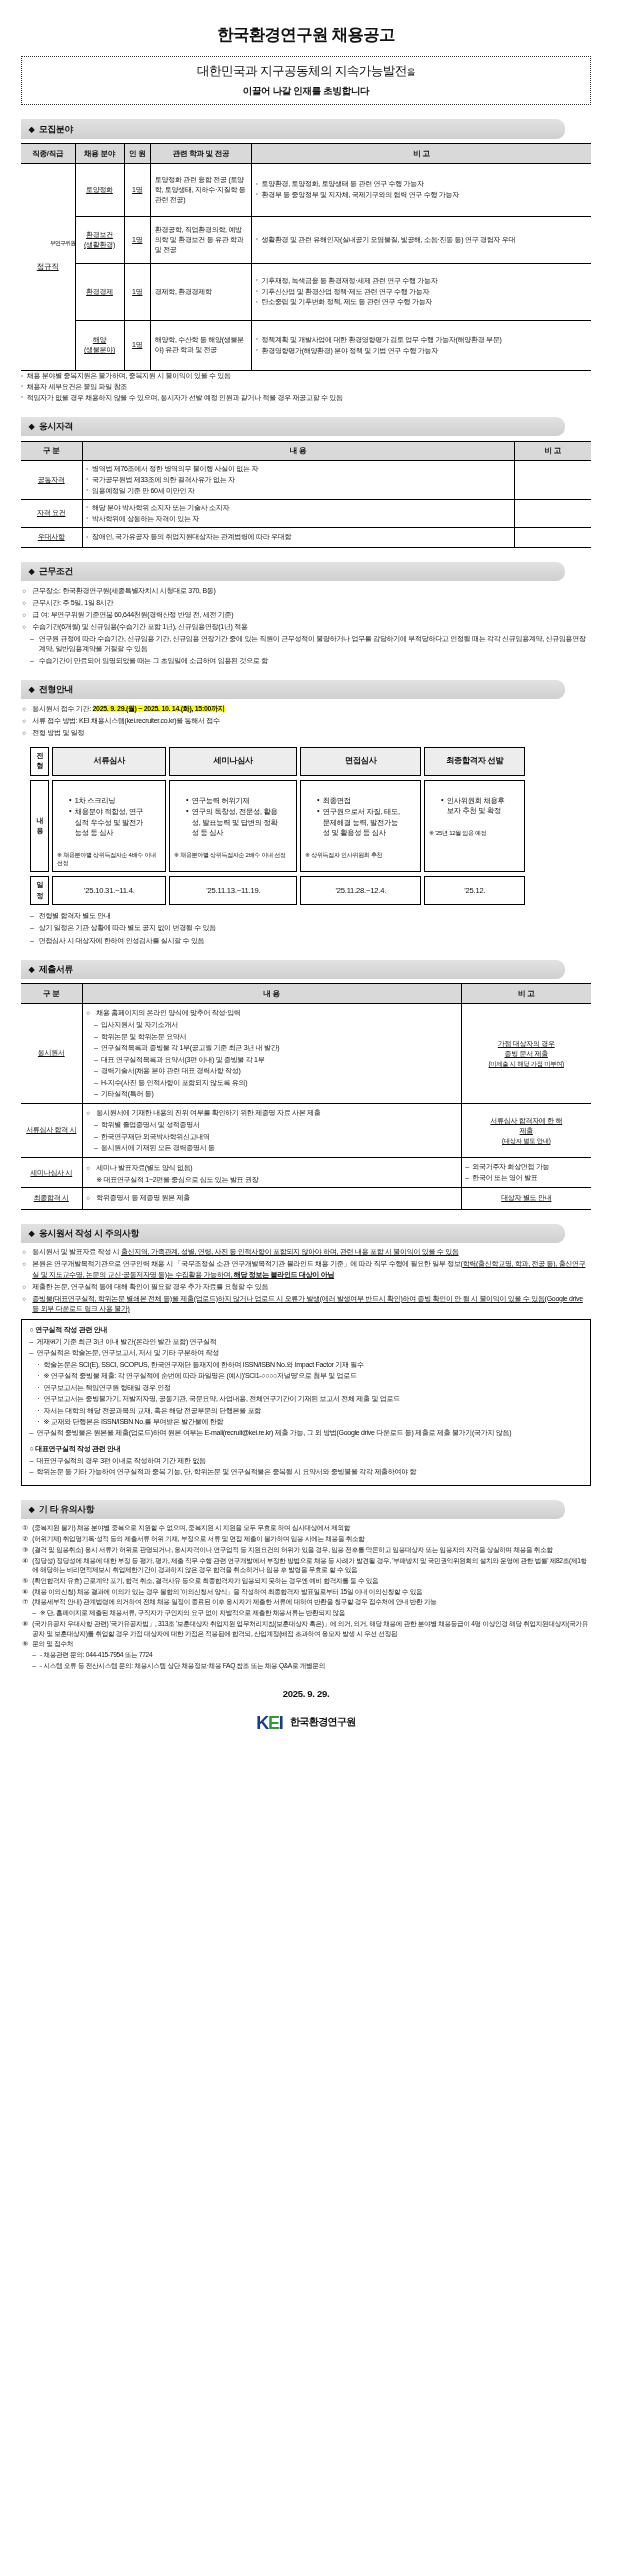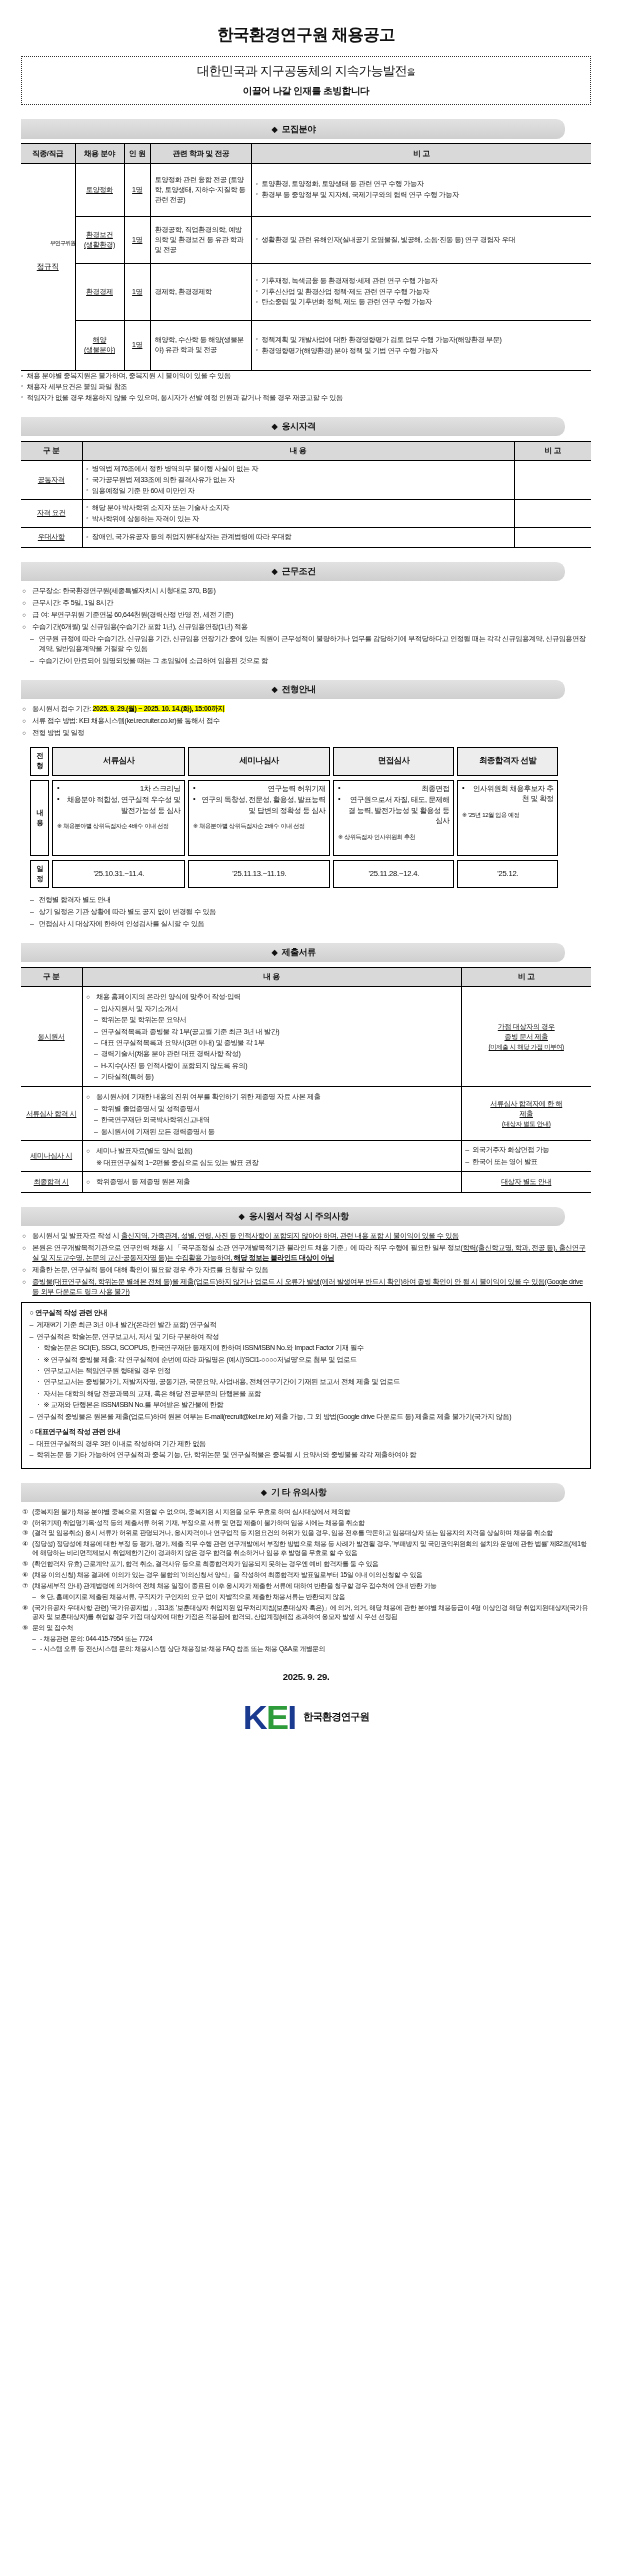--- a/index.html
+++ b/index.html
@@ -36,21 +36,20 @@
   
   .sec {
     background: linear-gradient(to bottom,#e2e2e2,#cfcfcf);
     border-radius: 0 8.8px 8.8px 0;
     padding: 3.2px 6.3px 3.2px 7.6px;
     font-size: 8.8px;
     font-weight: bold;
     letter-spacing: -0.3px;
     margin: 14px 0 4.4px 0;
     width: 544px;
-    text-align: center;
   }
   .sec .dia { margin-right: 4.4px; font-size: 8.2px; }
 
   
   table.grid { border-collapse: collapse; width: 100%; }
   table.grid th, table.grid td {
     border-left: 0.6px solid #000;
     border-right: 0.6px solid #000;
     padding: 2.5px 3.8px;
     vertical-align: middle;
@@ -100,21 +99,21 @@
   .flow td.hd {
     background: #ededed; text-align: center; font-weight: bold;
     font-size: 8.2px; vertical-align: middle; padding: 7px 2.5px; letter-spacing:-0.3px;
   }
   .flow td.lbl {
     text-align: center; font-weight: bold; font-size: 7px;
     vertical-align: middle; width: 19px; letter-spacing:-0.3px;
   }
   .flow td.body { height: 76px; font-size: 7.3px; }
   .flow td.date { text-align:center; vertical-align: middle; font-size: 7.6px; height: 25px; letter-spacing:-0.2px;}
-  .flow ul { margin:0; padding:0; list-style:none;text-align:right; }
+  .flow ul { margin:12px; padding:0; list-style:none; }
   .flow ul li { position: relative; padding-left: 5.7px; margin-bottom: 0.6px; letter-spacing:-0.3px; }
   .flow ul li:before { content:"\2022"; position:absolute; left:0; top:-0.6px; }
   .flow .star { font-size: 6px; margin-top: 6.3px; padding-left: 0; letter-spacing:-0.3px; }
 
   
   .infobox { border: 0.6px solid #000; padding: 5px 7.6px 6.3px 7.6px; margin-top: 5px; }
   .infobox .hd { font-weight: bold; margin-bottom: 1.9px; letter-spacing:-0.3px; }
   .bull { position: relative; padding-left: 7px; margin: 1.3px 0; letter-spacing:-0.3px; }
   .bull:before { content: "\2013"; position: absolute; left: 0; top: 0; }
   .sub2 { position: relative; padding-left: 14px; margin: 1.3px 0; letter-spacing:-0.3px; }
@@ -122,21 +121,21 @@
 
   
   .fnote { position: relative; padding-left: 10px; margin: 1.6px 0; letter-spacing: -0.3px; font-size: 6.6px; line-height:1.4; }
   .fnote .num { position: absolute; left: 0; top: 0; }
   .fsub { position: relative; padding-left: 17.7px; margin: 1.3px 0; letter-spacing: -0.3px; font-size: 6.6px; }
   .fsub:before { content: "\2013"; position: absolute; left: 10px; top: 0; }
 
   
   .date-line { text-align: center; font-size: 9.5px; font-weight: bold; margin: 16.4px 0 8.8px 0; letter-spacing: -0.3px; }
   .logo-wrap { display: flex; align-items: center; justify-content: center; gap: 7.6px; padding-bottom: 6.3px;}
-  .kei { font-family: "Liberation Sans", sans-serif; font-size: 34px; font-weight: bold; color: #1a3a8f; letter-spacing: -1.3px; }
+  .kei { font-family: "Liberation Sans", sans-serif; font-size: 18px; font-weight: bold; color: #1a3a8f; letter-spacing: -1.3px; }
   .kei .g { color: #2f9c3c; }
   .kei-name { font-size: 10px; font-weight: bold; color: #111; letter-spacing: -0.6px; }
 </style>
 </head>
 <body>
 
 <div class="page">
 
   <div class="doc-title">한국환경연구원 채용공고</div>
 
@@ -300,22 +299,22 @@
     </div>
     <div class="oitem">서류 접수 방법: KEI 채용시스템(kei.recruiter.co.kr)을 통해서 접수</div>
     <div class="oitem">전형 방법 및 일정</div>
   </div>
 
   <div class="flow">
     <table>
       <tbody>
           <tr>
         <td class="lbl">전형</td>
-        <td class="hd" style="width:133px">서류심사</td>
-        <td class="hd" style="width:142px">세미나심사</td>
+        <td class="hd" style="width:114px">서류심사</td>
+        <td class="hd" style="width:128px">세미나심사</td>
         <td class="hd" style="width:121px">면접심사</td>
         <td class="hd" style="width:101px">최종합격자 선발</td>
       </tr>
       <tr>
         <td class="lbl">내용</td>
         <td class="body">
           <ul>
             <li>1차 스크리닝</li>
             <li>채용분야 적합성, 연구실적 우수성 및 발전가능성 등 심사</li>
           </ul>

